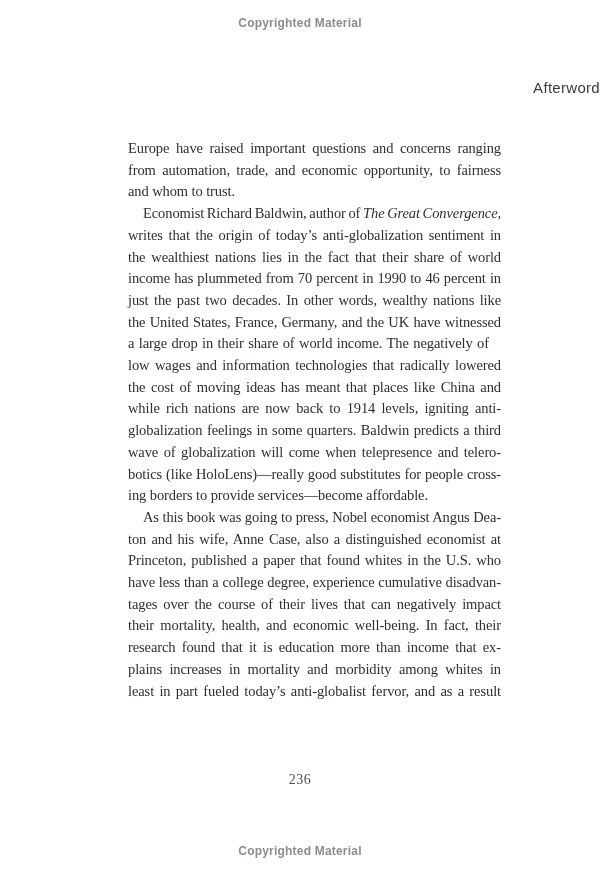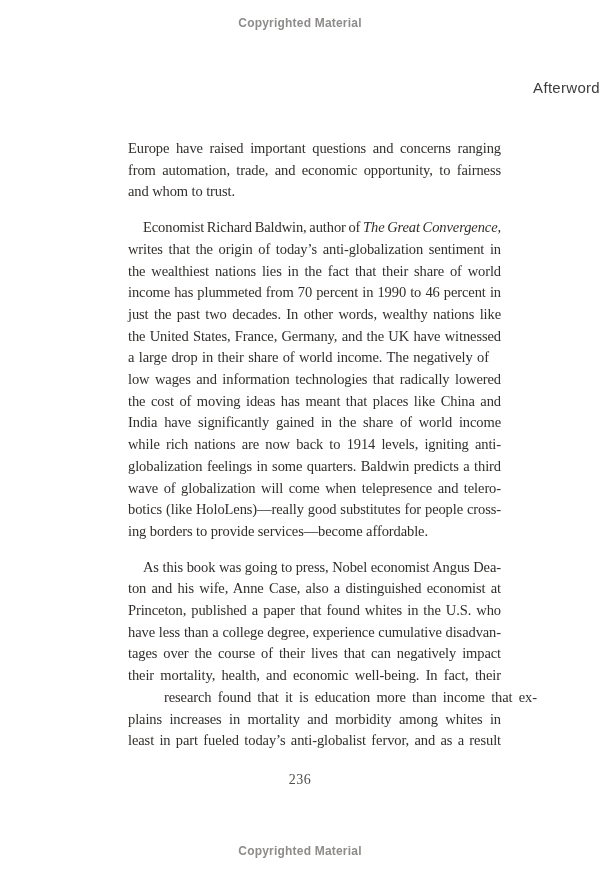--- a/index.html
+++ b/index.html
@@ -48,21 +48,21 @@
     top: 138px;
     left: 128px;
     width: 373px;
     font-family: "Liberation Serif", serif;
     font-size: 14.5px;
     letter-spacing: -0.1px;
     line-height: 21.7px;
     color: var(--body-text);
   }
   .line { white-space: nowrap; overflow: visible; }
-  .line.indent { padding-left: 15px; margin-top: 14px; }
+  .line.indent { padding-left: 15px; }
   .line-content { display: inline-block; white-space: nowrap; }
   .line-content .it { font-style: italic; }
   .page-number {
     position: absolute;
     top: 772px;
     left: 0;
     width: 600px;
     text-align: center;
     font-family: "Liberation Serif", serif;
     font-size: 14px;
@@ -82,31 +82,30 @@
       <div class="line"><span class="line-content"><span>and whom to trust.</span></span></div>
       <div class="line indent"><span class="line-content" style="word-spacing: -0.84375px;"><span>Economist Richard Baldwin, author of </span><span class="it">The Great Convergence,</span></span></div>
       <div class="line"><span class="line-content" style="word-spacing: 2.13281px;"><span>writes that the origin of today’s anti-globalization sentiment in</span></span></div>
       <div class="line"><span class="line-content" style="word-spacing: 2.32386px;"><span>the wealthiest nations lies in the fact that their share of world</span></span></div>
       <div class="line"><span class="line-content" style="word-spacing: 0.602273px;"><span>income has plummeted from 70 percent in 1990 to 46 percent in</span></span></div>
       <div class="line"><span class="line-content" style="word-spacing: 1.92969px;"><span>just the past two decades. In other words, wealthy nations like</span></span></div>
       <div class="line"><span class="line-content" style="word-spacing: 0.796875px;"><span>the United States, France, Germany, and the UK have witnessed</span></span></div>
       <div class="line"><span class="line-content" style="word-spacing: 0.926136px;"><span>a large drop in their share of world income. The negatively of</span></span></div>
       <div class="line"><span class="line-content" style="word-spacing: 1.98438px;"><span>low wages and information technologies that radically lowered</span></span></div>
       <div class="line"><span class="line-content" style="word-spacing: 1.9929px;"><span>the cost of moving ideas has meant that places like China and</span></span></div>
-      <div class="line"><span class="line-content" style="word-spacing: 3.32118px;"><span>India have significantly gained in the share of world income</span></span></div>
       <div class="line"><span class="line-content" style="word-spacing: 2.68438px;"><span>while rich nations are now back to 1914 levels, igniting anti-</span></span></div>
       <div class="line"><span class="line-content" style="word-spacing: 0.978516px;"><span>globalization feelings in some quarters. Baldwin predicts a third</span></span></div>
       <div class="line"><span class="line-content" style="word-spacing: 1.99219px;"><span>wave of globalization will come when telepresence and telero-</span></span></div>
       <div class="line"><span class="line-content" style="word-spacing: 0.410714px;"><span>botics (like HoloLens)—really good substitutes for people cross-</span></span></div>
       <div class="line"><span class="line-content"><span>ing borders to provide services—become affordable.</span></span></div>
       <div class="line indent"><span class="line-content" style="word-spacing: 0.103125px;"><span>As this book was going to press, Nobel economist Angus Dea-</span></span></div>
       <div class="line"><span class="line-content" style="word-spacing: 1.75625px;"><span>ton and his wife, Anne Case, also a distinguished economist at</span></span></div>
       <div class="line"><span class="line-content" style="word-spacing: 1.55469px;"><span>Princeton, published a paper that found whites in the U.S. who</span></span></div>
       <div class="line"><span class="line-content" style="word-spacing: 0.271484px;"><span>have less than a college degree, experience cumulative disadvan-</span></span></div>
       <div class="line"><span class="line-content" style="word-spacing: 2.41719px;"><span>tages over the course of their lives that can negatively impact</span></span></div>
       <div class="line"><span class="line-content" style="word-spacing: 2.74805px;"><span>their mortality, health, and economic well-being. In fact, their</span></span></div>
-      <div class="line"><span class="line-content" style="word-spacing: 2.71875px; margin-left: 36px;"><span>research found that it is education more than income that ex-</span></span></div>
+      <div class="line"><span class="line-content" style="word-spacing: 2.71875px;"><span>research found that it is education more than income that ex-</span></span></div>
       <div class="line"><span class="line-content" style="word-spacing: 3.86914px;"><span>plains increases in mortality and morbidity among whites in</span></span></div>
       <div class="line"><span class="line-content" style="word-spacing: 1.82812px;"><span>least in part fueled today’s anti-globalist fervor, and as a result</span></span></div>
     </div>
   <div class="page-number">236</div>
   <div class="notice bottom">Copyrighted Material</div>
 </div>
 
 </body></html>

